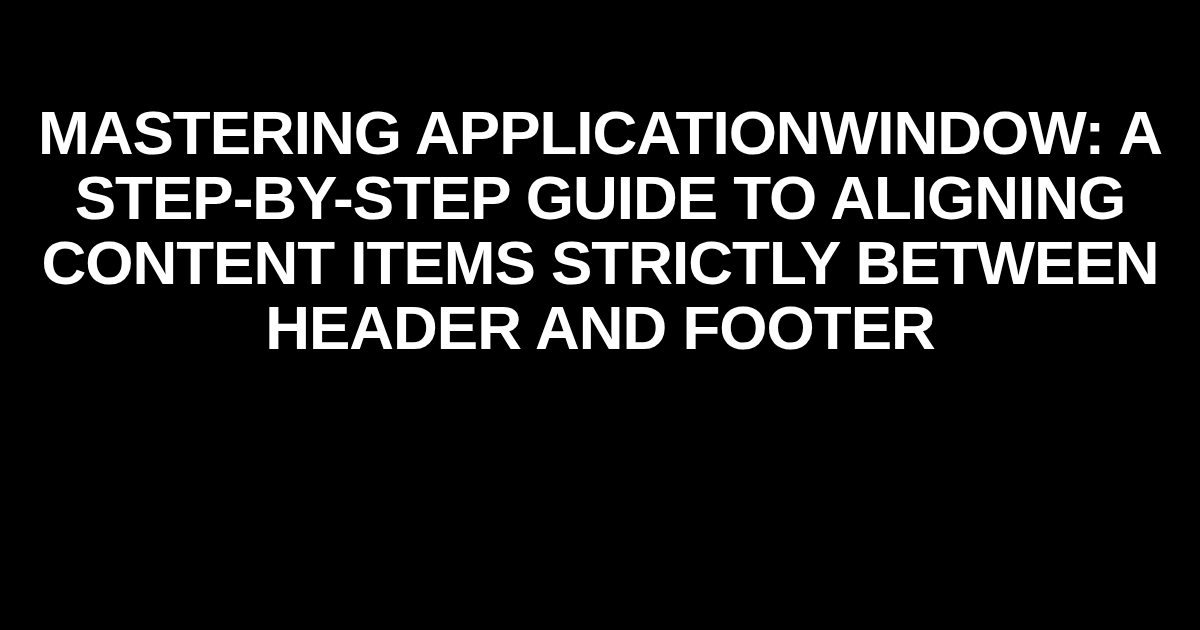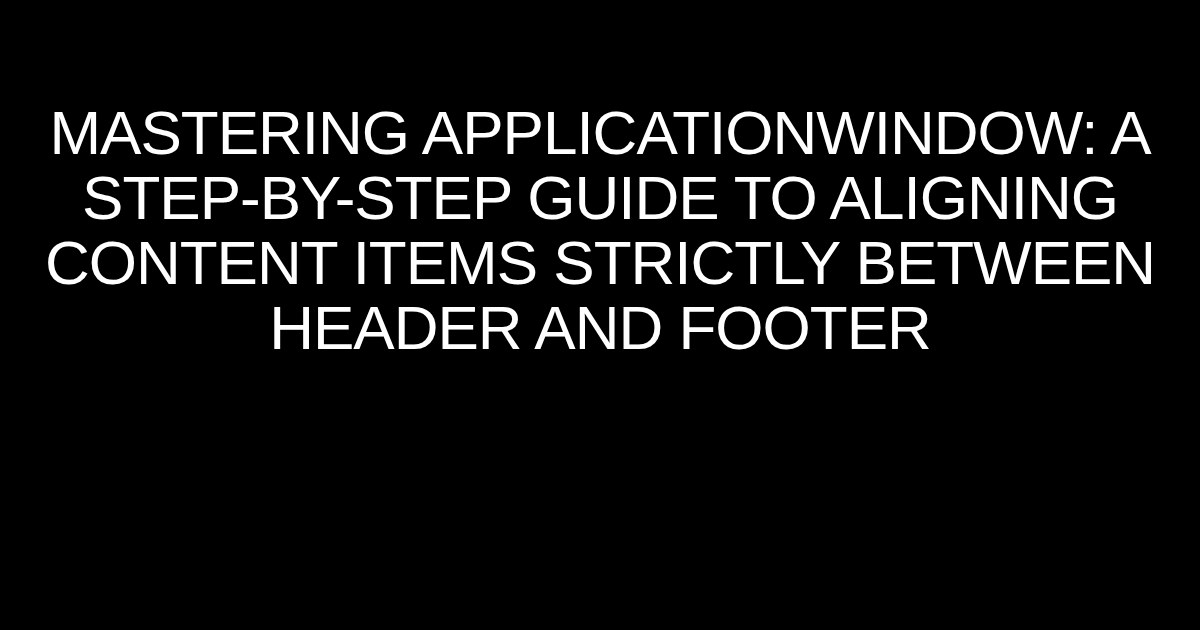--- a/index.html
+++ b/index.html
@@ -12,21 +12,21 @@
       height: 630px;
       background-color: #000000;
       display: flex;
       align-items: flex-start;
       justify-content: center;
       overflow: hidden;
     }
     .title {
       color: #ffffff;
       font-family: 'Arial Black', 'Helvetica Neue', Impact, sans-serif;
-      font-weight: 400;
+      font-weight: 700;
       font-size: 62px;
       text-align: center;
       text-transform: uppercase;
       line-height: 1.05;
       letter-spacing: -1px;
       max-width: 1140px;
       margin-top: 100px;
       font-stretch: condensed;
     }
   </style>

